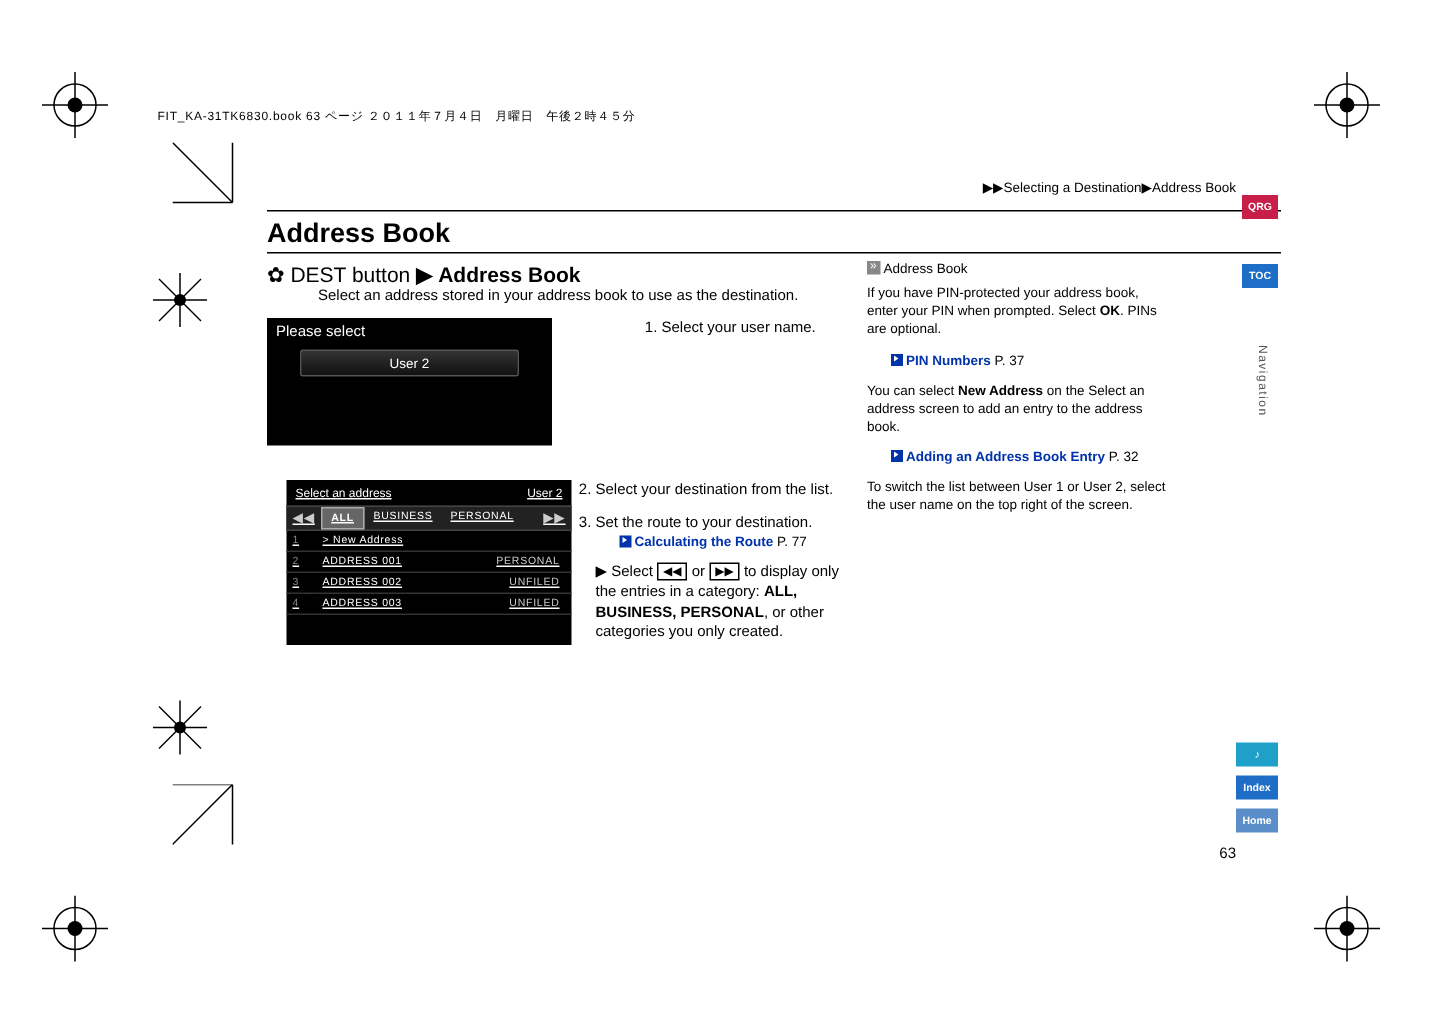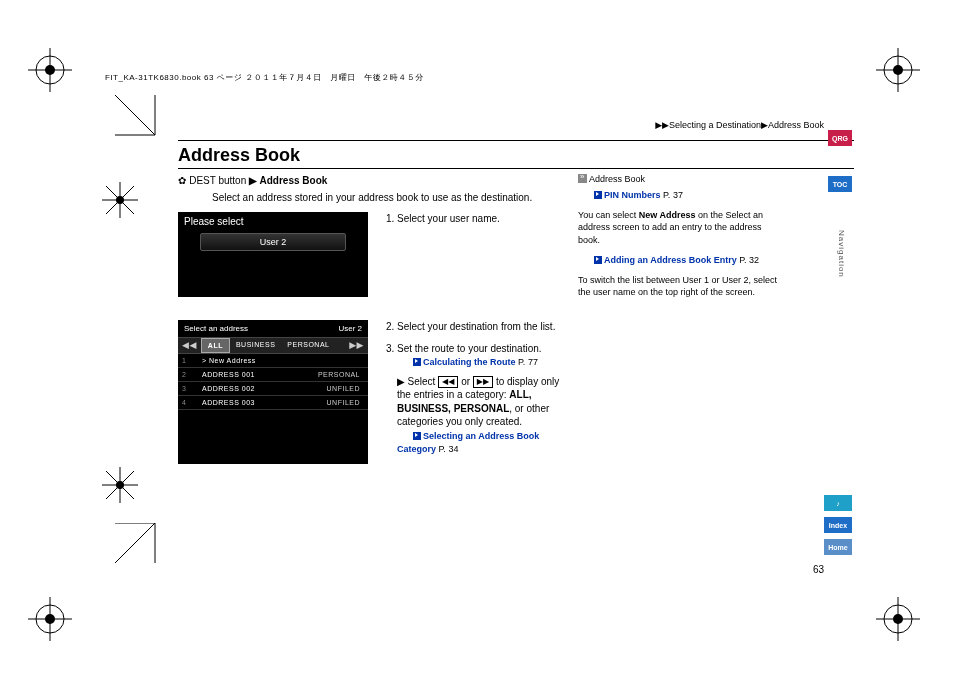--- a/index.html
+++ b/index.html
@@ -35,21 +35,21 @@
   .section-title {
     position: absolute;
     left: 178px; top: 145px;
     font-size: 18px;
     font-weight: bold;
   }
   .heading-line { position:absolute; left:178px; right:100px; top:168px; border-top:1px solid #000;}
   .nav-path {
     position: absolute;
     left: 178px; top: 175px;
-    font-size: 10px;
+    font-size: 14px;
   }
   .nav-path .bold { font-weight: bold; }
   .intro {
     position: absolute;
     left: 168px; top: 192px;
     font-size: 10px;
     width: 380px;
     margin-left: 44px;
   }
   
@@ -67,46 +67,47 @@
     border: 1px solid #555;
     background: linear-gradient(#333,#111);
     text-align: center;
     font-size: 9px;
     padding: 3px 0;
     border-radius: 2px;
   }
   
   .screen2 {
     position: absolute;
-    left: 178px; top: 320px;
-    width: 190px; height: 144px;
+    left: 191px; top: 320px;
+    width: 190px; height: 110px;
     background: #000;
     color: #fff;
     font-family: Arial, sans-serif;
     font-size: 8px;
+    text-decoration: underline;
   }
   .screen2 .topbar { display:flex; justify-content:space-between; padding:4px 6px; }
   .screen2 .tabs { display:flex; background:#222; border-top:1px solid #444; border-bottom:1px solid #444;}
   .screen2 .tabs div { padding:3px 6px; font-size:7px; letter-spacing:0.5px;}
   .screen2 .tabs .arrow { color:#ccc; font-size:9px; padding:2px 4px;}
   .screen2 .tabs .all { background:#666; border:1px solid #aaa; font-weight:bold;}
   .screen2 table { width:100%; border-collapse:collapse; }
   .screen2 td { border-bottom:1px solid #333; padding:3px 4px; font-size:7px; letter-spacing:0.5px;}
   .screen2 td.n { width:12px; color:#888;}
   .screen2 td.r { text-align:right; color:#ccc; padding-right:8px;}
   
   .steps {
     position: absolute;
     left: 383px; top: 212px;
     width: 180px;
     font-size: 10px;
     line-height: 1.35;
   }
   .steps ol { margin:0; padding:0 0 0 14px;}
-  .steps li { margin-bottom: 100px;}
+  .steps li { margin-bottom: 100px; margin-left: 44px;}
   .step2-group { position:absolute; left:383px; top:320px; width:180px; font-size:10px; line-height:1.35;}
   .step2-group ol { margin:0; padding:0 0 0 14px;}
   .step2-group li { margin-bottom: 8px;}
   .link { color: #0033aa; font-weight: bold; font-size: 9px; padding-left: 16px;}
   .link .sq { display:inline-block; width:8px; height:8px; background:#0033aa; margin-right:2px; vertical-align:-1px; position:relative;}
   .link .sq::after{ content:''; position:absolute; left:2px; top:1px; border-left:3px solid #fff; border-top:2px solid transparent; border-bottom:2px solid transparent;}
   .pref { color:#000; font-weight:normal;}
   .sub { margin-left: 0; }
   .arrow-btn { display:inline-block; border:1px solid #000; font-size:8px; padding:0 3px; line-height:10px; vertical-align:1px;}
   
@@ -275,28 +276,28 @@
     <li>Select your destination from the list.</li>
     <li>
       <span>Set the route to your destination.</span><br>
       <span class="link"><span class="sq"></span><span>Calculating the Route</span> <span class="pref">P. 77</span></span>
       <div class="sub" style="margin-top:6px;">
         ▶ <span>Select</span>
         <span class="arrow-btn">◀◀</span>
         <span>or</span>
         <span class="arrow-btn">▶▶</span>
         <span>to display only the entries in a category: </span><b>ALL, BUSINESS, PERSONAL</b><span>, or other categories you only created.</span><br>
-        <span class="link"><span class="sq"></span><span>Selecting an Address Book Category</span> <span class="pref">P. 34</span></span>
       </div>
     </li>
   </ol>
 </div>
 
 <div class="sidebar">
   <div class="h"><span class="sqg"></span><span>Address Book</span></div>
+  <p><span>If you have PIN-protected your address book, enter your PIN when prompted. Select </span><b>OK</b><span>. PINs are optional.</span></p>
   <p class="link"><span class="sq"></span><span>PIN Numbers</span> <span class="pref">P. 37</span></p>
   <p><span>You can select </span><b>New Address</b><span> on the Select an address screen to add an entry to the address book.</span></p>
   <p class="link"><span class="sq"></span><span>Adding an Address Book Entry</span> <span class="pref">P. 32</span></p>
   <p>To switch the list between User 1 or User 2, select the user name on the top right of the screen.</p>
 </div>
 
 <div class="right-tabs">
   <div class="rtab qrg">QRG</div>
   <div class="rtab toc">TOC</div>
 </div>

